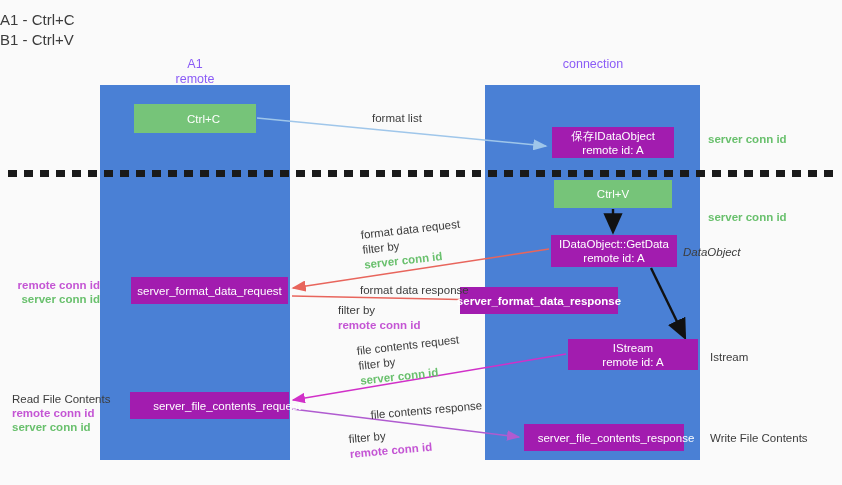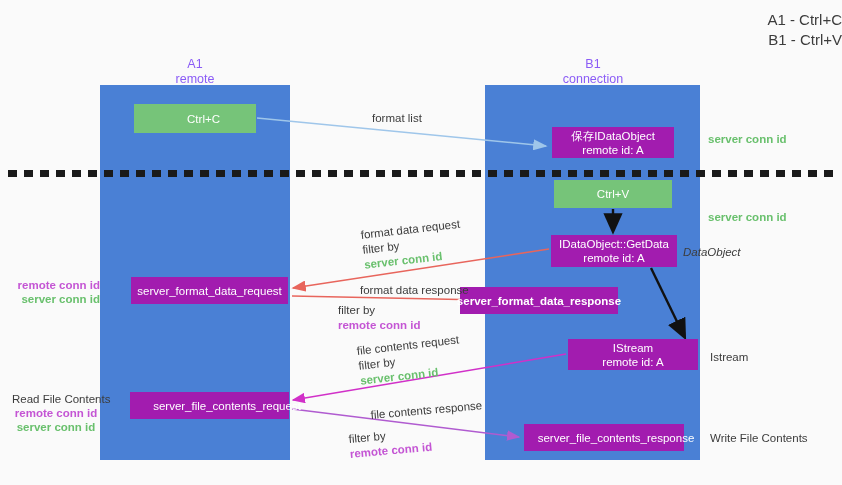--- a/index.html
+++ b/index.html
@@ -32,21 +32,21 @@
   }
   #title-a1 { left: 100px; top: 57px; }
   #title-b1 { left: 498px; top: 57px; width: 190px; }
   .lane-title .t1 { display: block; }
   .lane-title .t2 { display: block; }
 
   
   #header {
     position: absolute;
     left: 0; top: 10px; width: 842px;
-    text-align: right;
+    text-align: left;
     color: #3c3c3c;
     font-size: 15px;
     line-height: 20px;
   }
   #header span { display: block; }
 
   
   .box {
     position: absolute;
     color: #ffffff;
@@ -83,21 +83,21 @@
   .green-txt  { color: #69c06d; font-weight: bold; }
   .purple-txt { color: #c455d4; font-weight: bold; }
 
   #lbl-server-1 { left: 708px; top: 132px; }
   #lbl-server-2 { left: 708px; top: 210px; }
   #lbl-dataobject { left: 683px; top: 245px; font-style: italic; }
   #lbl-istream  { left: 710px; top: 350px; }
   #lbl-writefile{ left: 710px; top: 431px; }
 
   #lbl-left-1 { left: 12px; top: 278px; width: 88px; text-align: right; }
-  #lbl-left-2 { left: 12px; top: 392px; width: 88px; text-align: center; }
+  #lbl-left-2 { left: 12px; top: 392px; width: 88px; text-align: left; }
   #lbl-left-2 .rfc { color: #3c3c3c; font-weight: normal; display: block; }
   #lbl-left-1 span, #lbl-left-2 span { display: block; }
 
   
   .flow-label {
     position: absolute;
     font-size: 11.5px;
     line-height: 15px;
     color: #3c3c3c;
     white-space: nowrap;
@@ -133,21 +133,20 @@
   <div id="header">
     <span>A1 - Ctrl+C</span>
     <span>B1 - Ctrl+V</span>
   </div>
 
   <div id="title-a1" class="lane-title">
     <span class="t1">A1</span>
     <span class="t2">remote</span>
   </div>
   <div id="title-b1" class="lane-title">
-    <span class="t1">B1</span>
     <span class="t2">connection</span>
   </div>
 
   <div id="lane-a1" class="lane"></div>
   <div id="lane-b1" class="lane"></div>
 
   <svg id="arrows" viewBox="0 0 842 485">
     <defs>
       <marker id="ar-blue" markerWidth="9" markerHeight="7" refX="8" refY="3.5" orient="auto">
         <polygon points="0,0 9,3.5 0,7" fill="#9fc6ea"></polygon>

